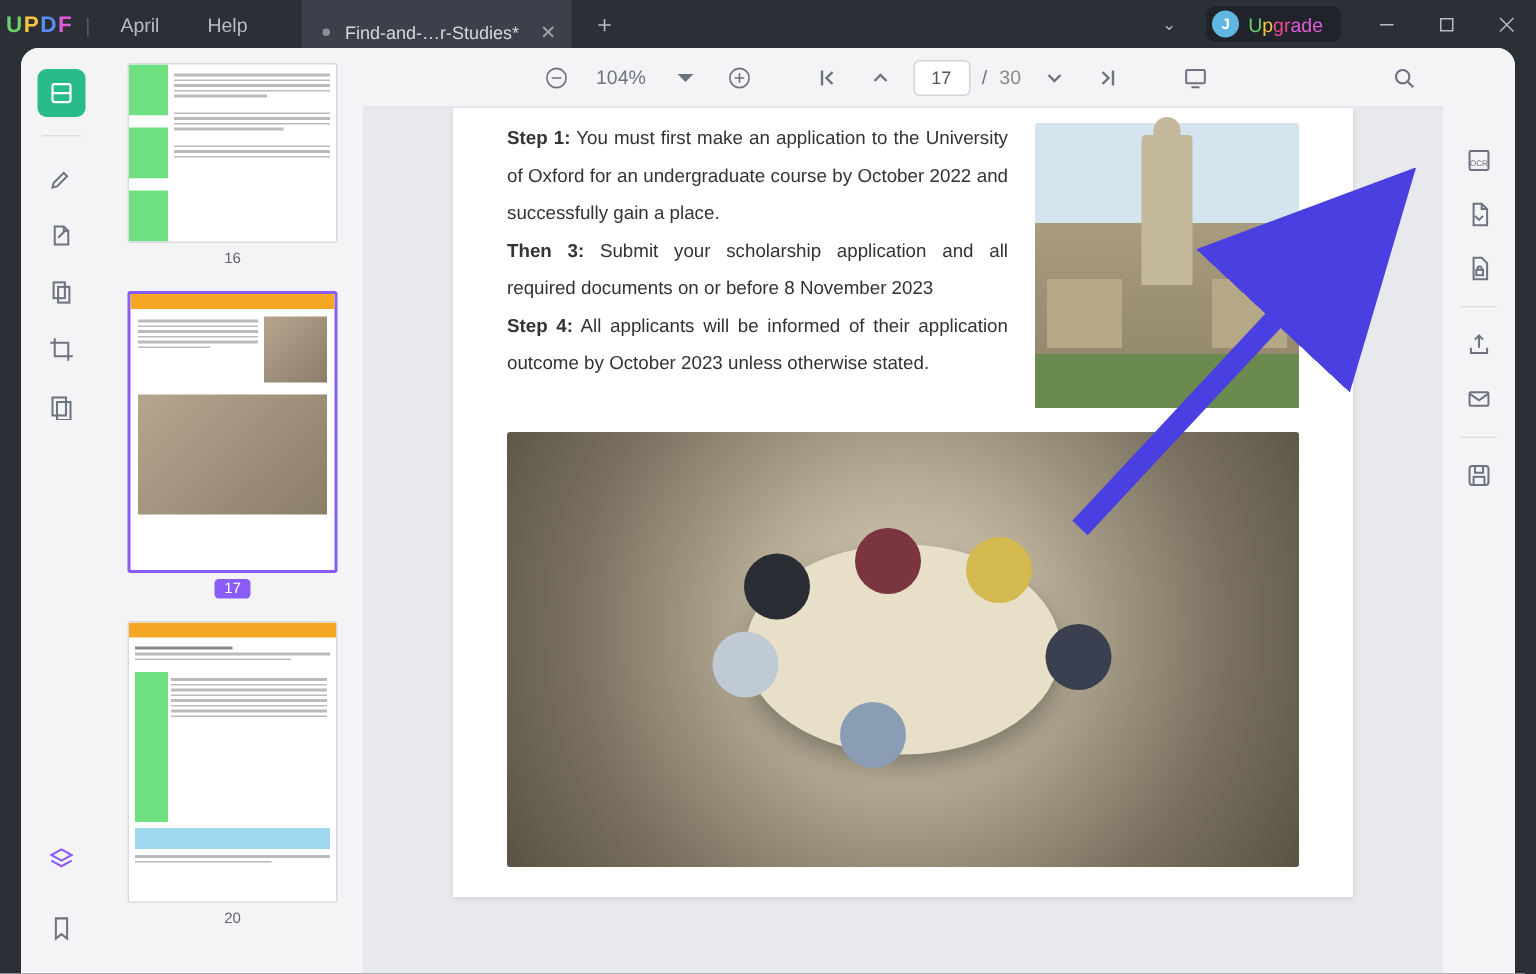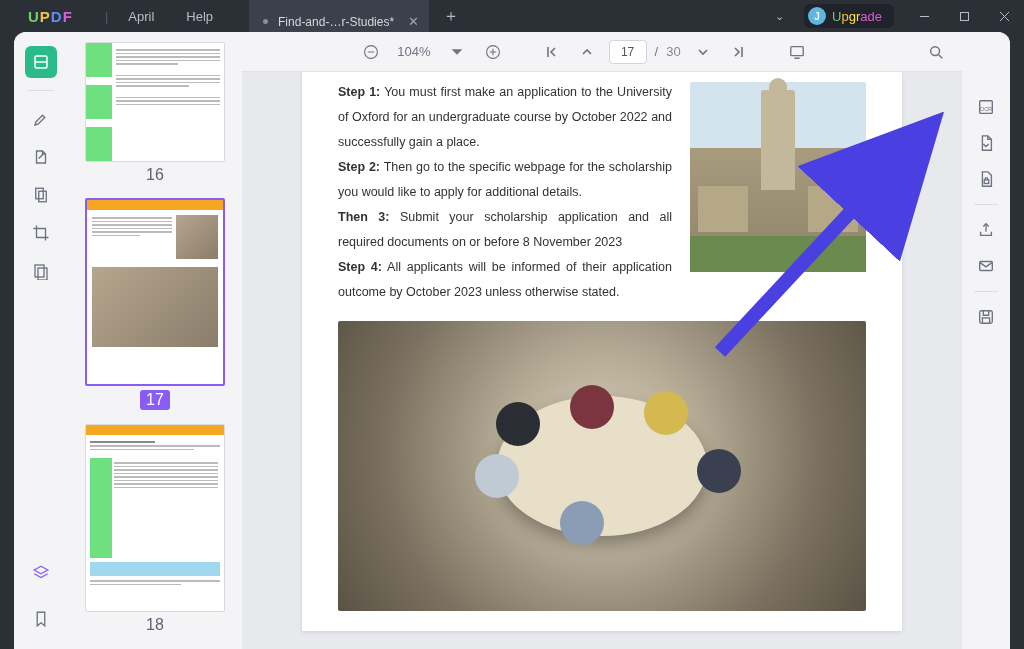--- a/index.html
+++ b/index.html
@@ -1,33 +1,33 @@
 <!DOCTYPE html>
 <html><head>
 <meta charset="utf-8">
 <style>
 * { margin: 0; padding: 0; box-sizing: border-box; font-family: -apple-system, BlinkMacSystemFont, "Segoe UI", Arial, sans-serif; }
 body { width: 1024px; height: 649px; background: #2b2f36; overflow: hidden; position: relative; }
 
 
 .titlebar { height: 32px; background: #2b2f36; display: flex; align-items: center; color: #b8bcc4; font-size: 13px; }
-.logo { padding: 0 28px; font-weight: 800; font-size: 15px; letter-spacing: 1px; }
+.logo { padding: 0 4px; font-weight: 800; font-size: 15px; letter-spacing: 1px; }
 .logo .u { color: #6dd06d; } .logo .p { color: #f5c542; } .logo .d { color: #5b8df5; } .logo .f { color: #e05bd8; }
 .menu-sep { color: #555a62; margin: 0 4px; }
 .menu-item { padding: 0 16px; cursor: pointer; }
 .tab { margin-left: 20px; background: #3b404a; border-radius: 6px 6px 0 0; height: 44px; display: flex; align-items: center; padding: 11px 10px 0 14px; color: #d4d7dd; font-size: 12px; gap: 10px; }
 .tab .dot { width: 5px; height: 5px; border-radius: 50%; background: #8a8e96; }
 .tab .close-x { color: #a0a4ac; cursor: pointer; font-size: 13px; margin-left: 4px; }
 .tab-add { margin-left: 14px; color: #b8bcc4; font-size: 16px; cursor: pointer; }
 .titlebar-spacer { flex: 1; }
 .dropdown-caret { color: #b8bcc4; padding: 0 10px; cursor: pointer; font-size: 11px; }
 .upgrade { background: #202329; border-radius: 6px; height: 24px; display: flex; align-items: center; padding: 0 12px 0 4px; gap: 6px; margin: 0 10px; cursor: pointer; }
 .avatar { width: 18px; height: 18px; border-radius: 50%; background: #5fb6e0; color: #fff; font-size: 10px; font-weight: 600; display: flex; align-items: center; justify-content: center; }
 .upgrade-text { font-size: 13px; }
-.upgrade-text .g1 { color: #6dd06d; } .upgrade-text .g2 { color: #f5c542; } .upgrade-text .g3 { color: #fde047; } .upgrade-text .g4 { color: #e05bd8; }
+.upgrade-text .g1 { color: #6dd06d; } .upgrade-text .g2 { color: #f5c542; } .upgrade-text .g3 { color: #ec4899; } .upgrade-text .g4 { color: #e05bd8; }
 .winbtns { display: flex; gap: 0; }
 .winbtn { width: 40px; height: 32px; display: flex; align-items: center; justify-content: center; color: #b8bcc4; cursor: pointer; }
 .winbtn svg { width: 11px; height: 11px; }
 
 
 .workspace { position: absolute; top: 32px; left: 14px; right: 14px; bottom: 0; background: #f4f4f6; border-radius: 12px 12px 0 0; display: flex; overflow: hidden; }
 
 
 .left-rail { width: 54px; background: #f4f4f6; display: flex; flex-direction: column; align-items: center; padding-top: 14px; gap: 6px; position: relative; }
 .rail-btn { width: 32px; height: 32px; border-radius: 6px; display: flex; align-items: center; justify-content: center; cursor: pointer; color: #6d7380; }
@@ -37,21 +37,21 @@
 .rail-spacer { flex: 1; }
 .rail-bottom { padding-bottom: 14px; display: flex; flex-direction: column; gap: 14px; align-items: center; }
 
 
 .thumb-panel { width: 174px; background: #f4f4f6; padding: 10px 12px; overflow-y: auto; }
 .thumb-panel::-webkit-scrollbar { width: 6px; }
 .thumb-panel::-webkit-scrollbar-thumb { background: #c8cbd2; border-radius: 3px; }
 .thumb-item { margin-bottom: 14px; text-align: center; }
 .thumb-img { width: 140px; background: #fff; border: 1px solid #d8dadf; border-radius: 2px; margin: 0 auto; overflow: hidden; position: relative; }
 .thumb-item.current .thumb-img { border: 2px solid #8a5cf6; }
-.thumb-num { font-size: 16px; color: #5f646e; margin-top: 4px; display: inline-block; }
+.thumb-num { font-size: 10px; color: #5f646e; margin-top: 4px; display: inline-block; }
 .thumb-item.current .thumb-num { background: #8a5cf6; color: #fff; padding: 1px 6px; border-radius: 3px; }
 
 
 .mini-top { height: 10px; background: #f5a623; }
 .mini-green { background: #6ee07f; }
 .mini-line { height: 1.5px; background: #bbb; margin: 2px 0; }
 .mini-img { background: linear-gradient(135deg,#b5a68f,#8a7d6a); }
 
 
 .doc-area { flex: 1; background: #e8e9ed; display: flex; flex-direction: column; }
@@ -268,21 +268,21 @@
               <div class="mini-line"></div>
               <div class="mini-line"></div>
             </div>
         </div>
         <div style="margin:4px;height:14px;background:#a0d8ef"></div>
         <div style="padding:0 4px">
             <div class="mini-line"></div>
             <div class="mini-line" style="width:70%"></div>
           </div>
       </div>
-      <div class="thumb-num">18</div>
+      <div class="thumb-num">20</div>
     </div>
   </div>
 
   <div class="doc-area">
     <div class="doc-toolbar">
       <div class="tb-spacer-large"></div>
       <div class="tb-btn">
           <svg viewBox="0 0 20 20" fill="none" stroke="currentColor" stroke-width="1.4">
             <circle cx="10" cy="10" r="8"></circle>
             <line x1="6" y1="10" x2="14" y2="10"></line>
@@ -341,21 +341,20 @@
             <line x1="12" y1="12" x2="16" y2="16"></line>
           </svg>
         </div>
     </div>
 
     <div class="doc-scroll">
       <div class="doc-page">
         <div class="doc-columns">
           <div class="doc-text">
             <p><b>Step 1:</b><span> You must first make an application to the University of Oxford for an undergraduate course by October 2022 and successfully gain a place.</span></p>
-            <p><b>Step 2:</b><span> Then go to the specific webpage for the scholarship you would like to apply for additional details.</span></p>
             <p><b>Then 3:</b><span> Submit your scholarship application and all required documents on or before 8 November 2023</span></p>
             <p><b>Step 4:</b><span> All applicants will be informed of their application outcome by October 2023 unless otherwise stated.</span></p>
           </div>
           <div class="doc-side-img">
             <div class="oxford-tower"></div>
             <div class="oxford-wing l"></div>
             <div class="oxford-wing r"></div>
             <div class="oxford-grass"></div>
           </div>
         </div>

